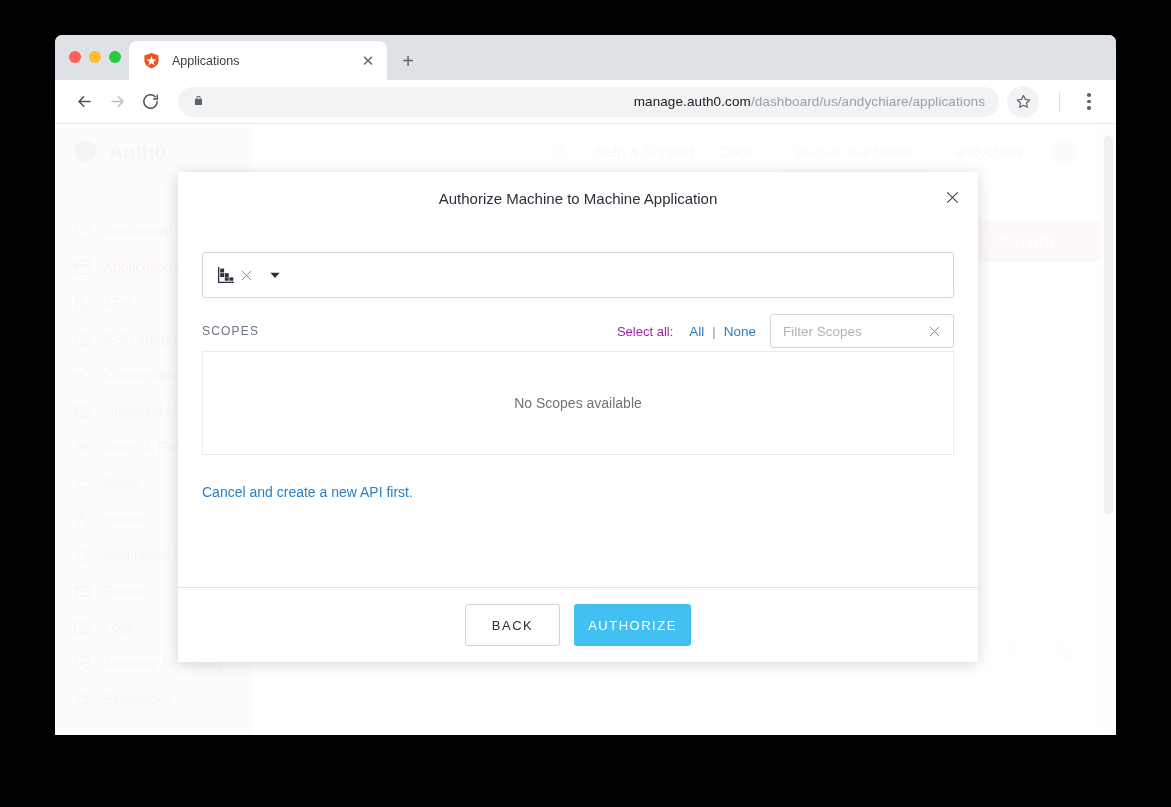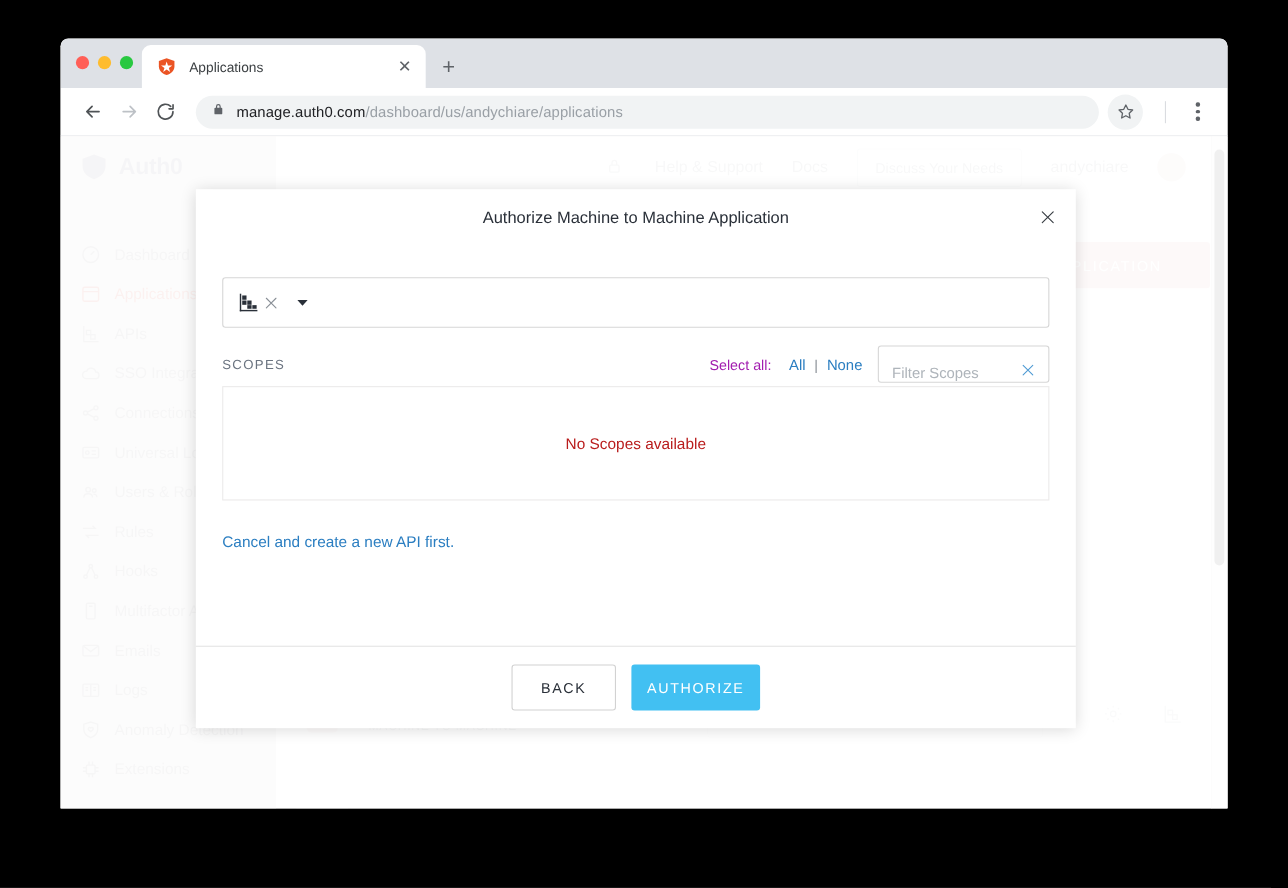--- a/index.html
+++ b/index.html
@@ -86,20 +86,21 @@
   .nav-btn.disabled { color: #bdc1c6; }
   .omnibox {
     flex: 1;
     height: 30px;
     background: #f1f3f4;
     border-radius: 15px;
     display: flex; align-items: center;
     padding: 0 14px;
     margin: 0 8px 0 10px;
     min-width: 0;
+    justify-content: space-between;
   }
   .lock-icon { flex: 0 0 13px; margin-right: 10px; color: #5f6368; }
   .url {
     font-size: 13.5px;
     color: #9aa0a6;
     white-space: nowrap; overflow: hidden;
     letter-spacing: 0.1px;
   }
   .url b { color: #202124; font-weight: 400; }
   .star-btn {
@@ -289,23 +290,23 @@
   }
   .scopes-label { font-size: 12px; letter-spacing: 1.2px; color: #6b7480; }
   .scopes-right { margin-left: auto; display: flex; align-items: center; gap: 0; }
   .select-all-lbl { font-size: 13px; color: #a21caf; margin-right: 16px; }
   .lnk-all, .lnk-none {
     font-size: 13.5px; color: #2b7ec1; text-decoration: none; font-weight: 400;
   }
   .pipe { color: #8a9097; margin: 0 8px; font-size: 13px; }
   .filter-box {
     margin-left: 14px;
-    width: 156px; height: 34px;
+    width: 184px; height: 34px;
     border: 1px solid #d6d6d6; border-radius: 3px;
-    display: flex; align-items: flex-end;
+    display: flex; align-items: center;
     padding: 0 8px 0 12px;
   }
   .filter-input {
     flex: 1; border: 0; outline: 0;
     font-family: "Liberation Sans", sans-serif;
     font-size: 13.5px; color: #2a3039; background: transparent;
     min-width: 0;
   }
   .filter-input::placeholder { color: #aeb4ba; }
   .filter-clear {
@@ -313,21 +314,21 @@
     display: flex; align-items: center; justify-content: center;
     color: #4f9bd4;
   }
 
   .scopes-panel {
     margin-top: 3px;
     height: 104px;
     border: 1px solid #eceaea;
     display: flex; align-items: center; justify-content: center;
   }
-  .scopes-empty { font-size: 14px; color: #b91c1c; }
+  .scopes-empty { font-size: 14px; color: #737373; }
 
   .cancel-link {
     display: inline-block;
     margin-top: 29px;
     font-size: 14px; color: #2b7ec1; text-decoration: none;
   }
 
   .modal-footer {
     flex: 0 0 75px;
     border-top: 1px solid #e4e4e4;

